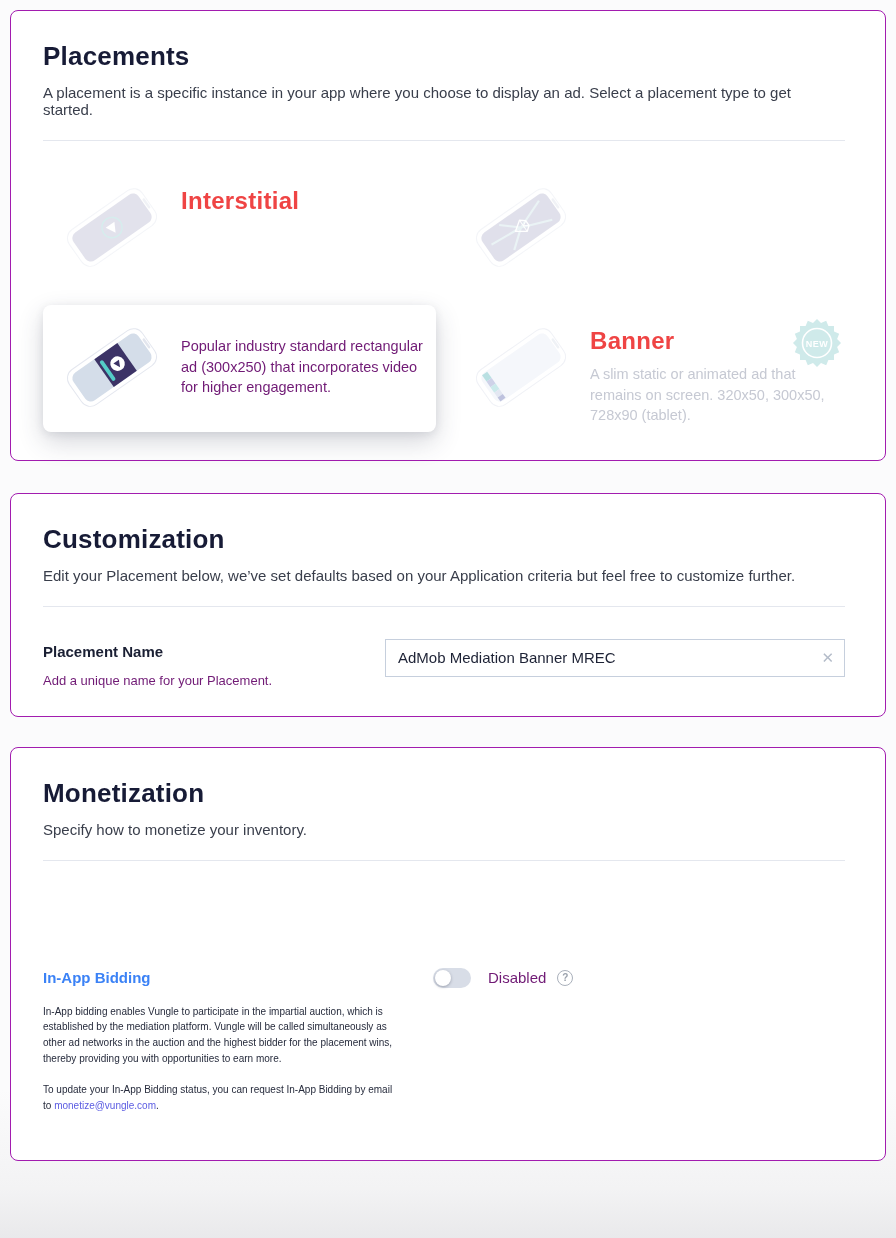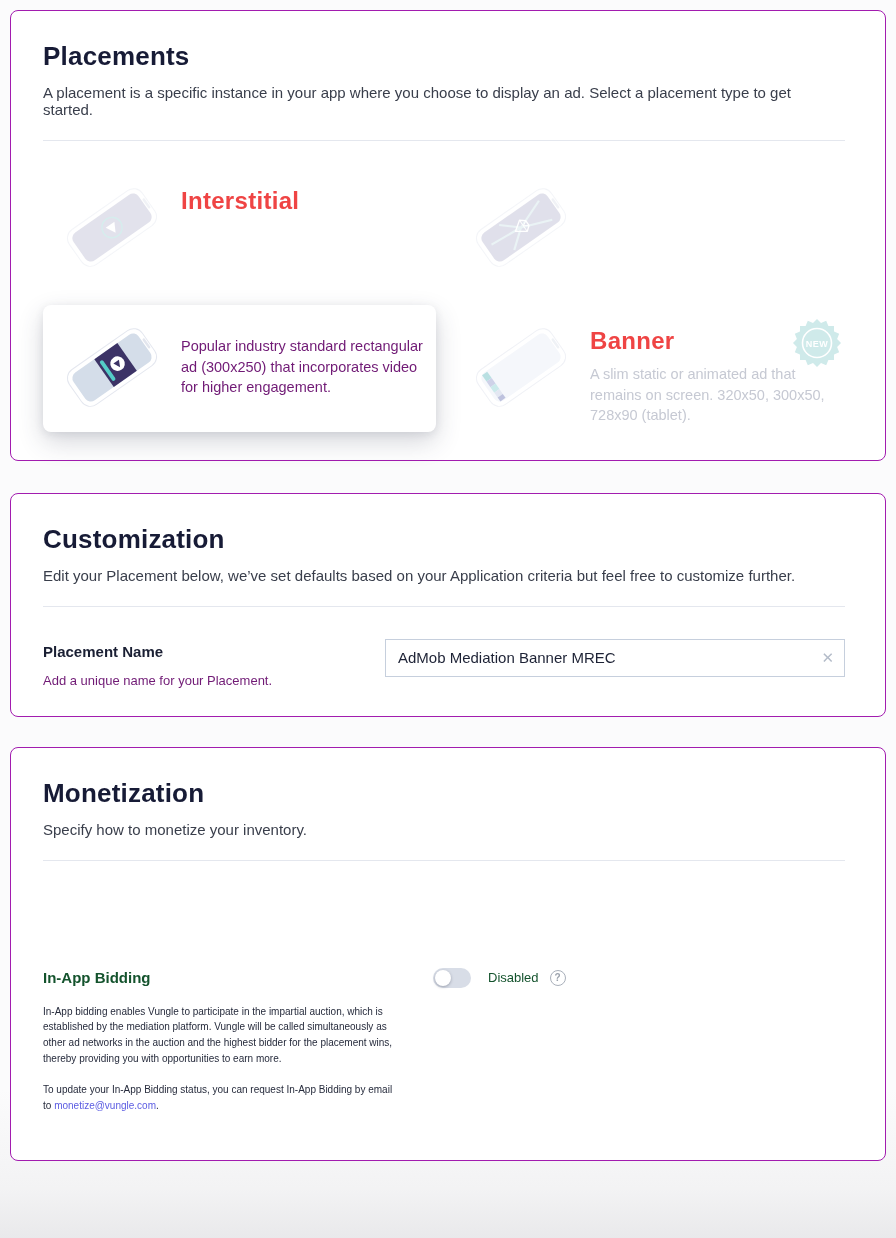--- a/index.html
+++ b/index.html
@@ -80,35 +80,35 @@
   }
   .clear-x {
     position: absolute; right: 11px; top: 10px;
     color: #b4bcc9; font-size: 15px; line-height: 18px;
     cursor: pointer; user-select: none;
   }
 
   
   .bidding-row { display: flex; margin-top: 108px; }
   .bidding-left { width: 352px; flex: none; }
-  .bidding-label { font-size: 15px; font-weight: bold; color: #14532d; }
+  .bidding-label { font-size: 15px; font-weight: bold; color: #3b82f6; }
   .bidding-desc { font-size: 10px; line-height: 1.57; color: #262b3c; margin-top: 18px; }
   .bidding-desc.second { margin-top: 16px; }
   .email-link { color: #5b5ce2; text-decoration: none; cursor: pointer; }
   .bidding-right { display: flex; align-items: center; margin-left: 38px; height: 22px; margin-top: -2px; }
   .toggle {
     width: 38px; height: 20px; border-radius: 10px;
     background: #d8dde7; position: relative; cursor: pointer; flex: none;
   }
   .toggle .knob {
     position: absolute; left: 2px; top: 2px;
     width: 16px; height: 16px; border-radius: 50%;
     background: #fff; box-shadow: 0 1px 3px rgba(40,45,65,.35);
   }
-  .toggle-status { font-size: 13px; color: #14532d; margin-left: 17px; }
+  .toggle-status { font-size: 15px; color: #701a75; margin-left: 17px; }
   .help-icon {
     width: 16px; height: 16px; border-radius: 50%;
     border: 1px solid #a9b0bb; color: #9aa1ac;
     font-size: 10px; font-weight: bold;
     display: flex; align-items: center; justify-content: center;
     margin-left: 11px; cursor: pointer;
   }
 
   .spacer-32 { height: 32px; }
   .spacer-30 { height: 30px; }

